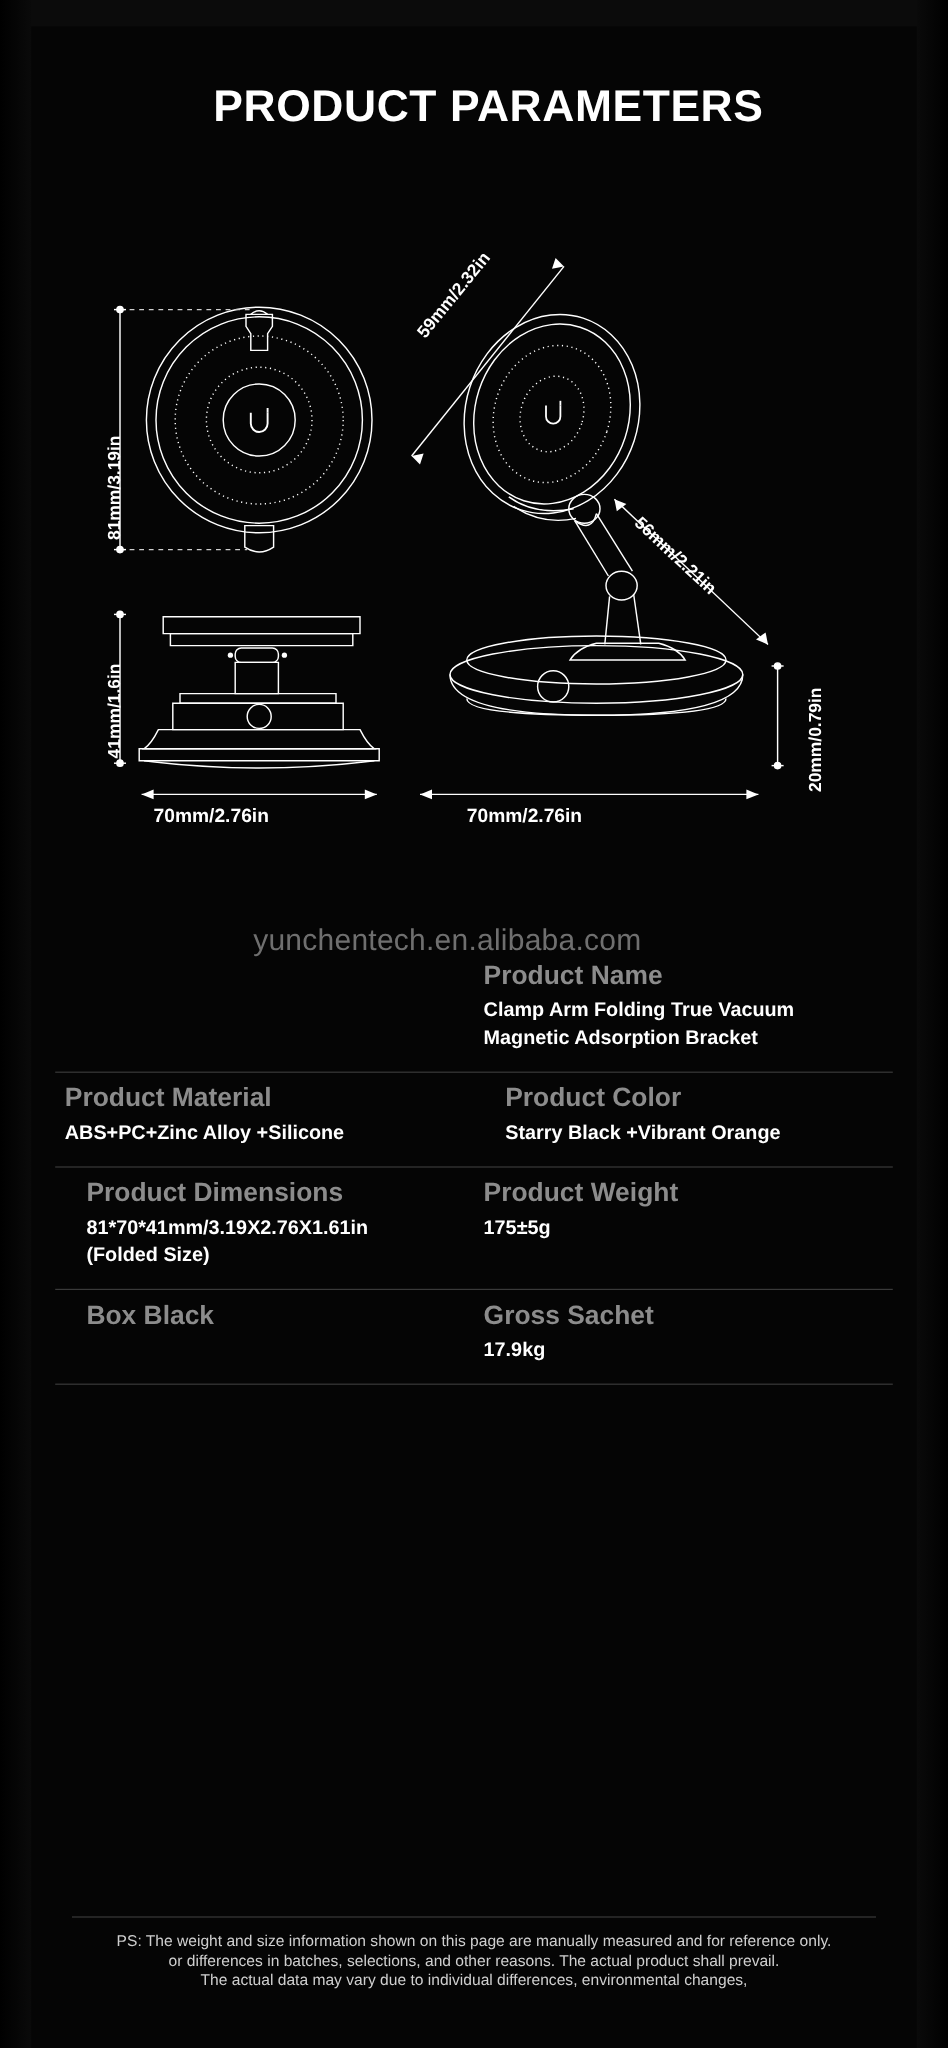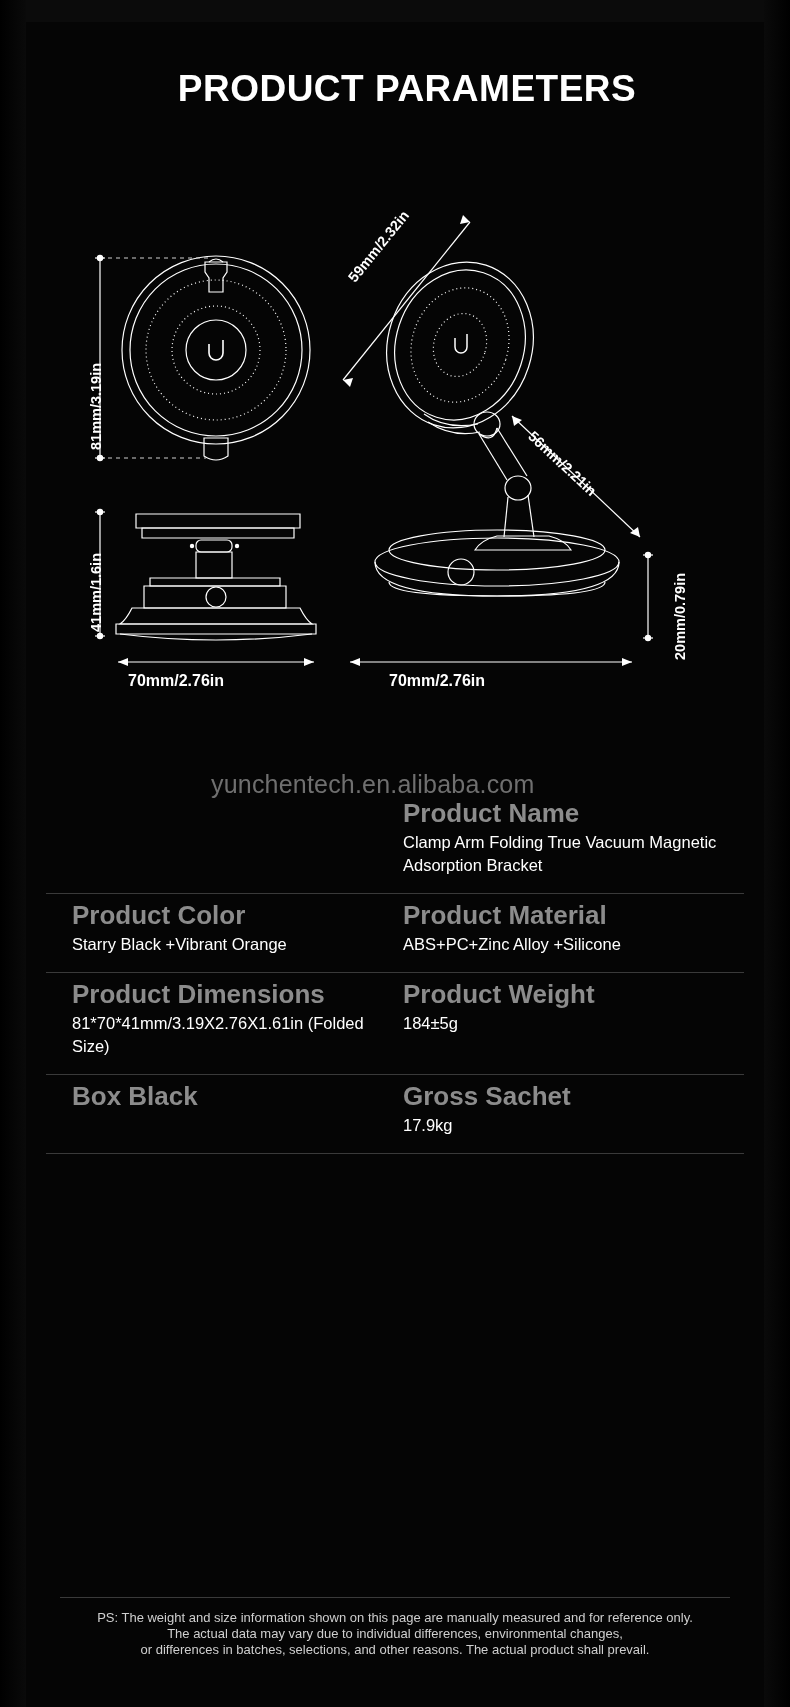--- a/index.html
+++ b/index.html
@@ -33,24 +33,24 @@
     letter-spacing:.2px;
   }
 
   
   .specs{position:absolute;left:46px;top:792px;width:698px;}
   .row{display:flex;border-bottom:1px solid #3a3a3a;padding:0 0 16px 0;}
   .row:first-child{border-top:none;}
   .cell{width:50%;box-sizing:border-box;padding:8px 26px 0 26px;}
   .cell.right{padding-left:8px;}
   .lbl{
-    color:#8c8c8c;font-size:26px;font-weight:bold;line-height:26px;margin-bottom:5px;
+    color:#8c8c8c;font-size:22px;font-weight:bold;line-height:26px;margin-bottom:5px;
   }
   .val{
-    color:#fff;font-size:16.5px;font-weight:normal;line-height:23px;
+    color:#fff;font-size:16.5px;font-weight:bold;line-height:23px;
   }
   .row.first .cell.left{visibility:hidden;}
 
   
   .note{
     position:absolute;left:0;top:1610px;width:100%;text-align:center;
     font-size:13px;color:#cfcfcf;line-height:16px;
   }
   .note-sep{position:absolute;left:60px;top:1597px;width:670px;height:1px;background:#3a3a3a;}
 </style>
@@ -195,52 +195,52 @@
         <div class="lbl"></div>
         <div class="val"></div>
       </div>
       <div class="cell right">
         <div class="lbl">Product Name</div>
         <div class="val">Clamp Arm Folding True Vacuum Magnetic Adsorption Bracket</div>
       </div>
     </div>
 
     <div class="row">
+      <div class="cell right">
+        <div class="lbl">Product Material</div>
+        <div class="val">ABS+PC+Zinc Alloy +Silicone</div>
+      </div>
       <div class="cell left">
         <div class="lbl">Product Color</div>
         <div class="val">Starry Black +Vibrant Orange</div>
       </div>
-      <div class="cell right">
-        <div class="lbl">Product Material</div>
-        <div class="val">ABS+PC+Zinc Alloy +Silicone</div>
-      </div>
     </div>
 
     <div class="row">
       <div class="cell left">
         <div class="lbl">Product Dimensions</div>
         <div class="val">81*70*41mm/3.19X2.76X1.61in (Folded Size)</div>
       </div>
       <div class="cell right">
         <div class="lbl">Product Weight</div>
-        <div class="val">184±5g</div>
+        <div class="val">175±5g</div>
       </div>
     </div>
 
     <div class="row">
       <div class="cell left">
         <div class="lbl">Box Black</div>
       </div>
       <div class="cell right">
         <div class="lbl">Gross Sachet</div>
         <div class="val">17.9kg</div>
       </div>
     </div>
 
   </div>
 
   <div class="note-sep"></div>
   <div class="note">
     <div>PS: The weight and size information shown on this page are manually measured and for reference only.</div>
+    <div>or differences in batches, selections, and other reasons. The actual product shall prevail.</div>
     <div>The actual data may vary due to individual differences, environmental changes,</div>
-    <div>or differences in batches, selections, and other reasons. The actual product shall prevail.</div>
   </div>
 </div>
 
 </body></html>

